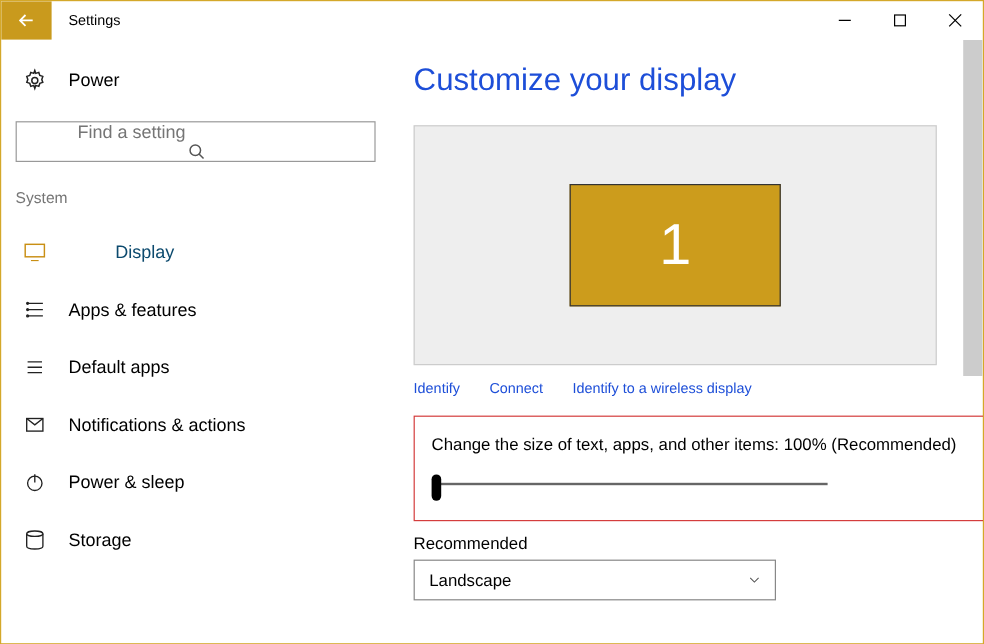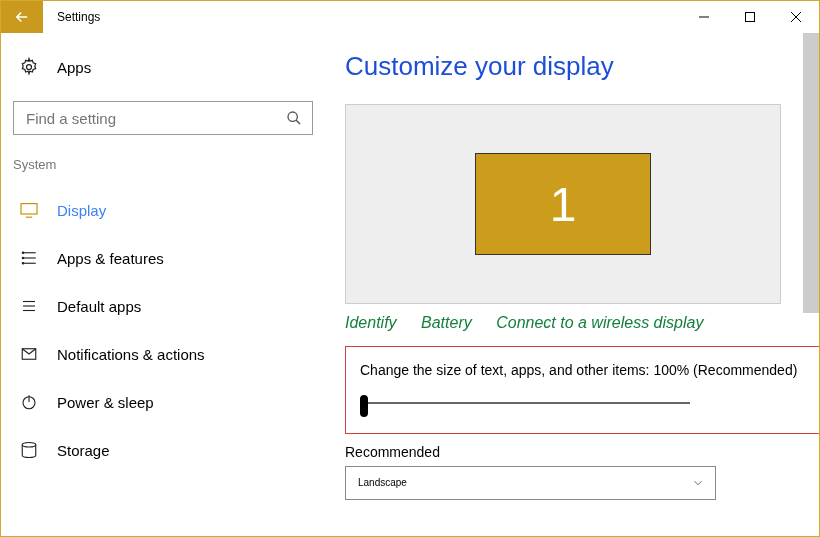--- a/index.html
+++ b/index.html
@@ -6,40 +6,40 @@
   body { background: #fff; width: 820px; height: 537px; overflow: hidden; position: relative; border: 1px solid #d4a82a; }
   .titlebar { height: 32px; display: flex; align-items: center; }
   .back-btn { width: 42px; height: 32px; background: #c99a1d; display: flex; align-items: center; justify-content: center; color: #fff; }
   .title { font-size: 12px; margin-left: 14px; color: #000; }
   .win-controls { margin-left: auto; display: flex; }
   .win-btn { width: 46px; height: 32px; display: flex; align-items: center; justify-content: center; }
   .main { display: flex; position: absolute; top: 32px; bottom: 0; left: 0; right: 0; }
   .left-pane { width: 326px; padding-top: 24px; }
   .home { display: flex; align-items: center; padding-left: 16px; margin-bottom: 24px; font-size: 15px; color: #000; }
   .home .icon-wrap { width: 24px; display: flex; justify-content: center; margin-right: 16px; }
-  .search-wrap { margin: 0 14px 22px 12px; border: 1px solid #999; height: 34px; display: flex; align-items: center; padding: 0 10px 0 12px; }
+  .search-wrap { margin: 0 14px 22px 12px; border: 1px solid #999; height: 34px; display: flex; align-items: center; padding: 0 10px 0 12px; flex-direction: column; }
   .search-input { flex: 1; border: none; outline: none; font-size: 15px; color: #666; background: transparent; }
   .section-label { padding-left: 12px; color: #767676; font-size: 13px; margin-bottom: 14px; }
   .nav-item { display: flex; align-items: center; height: 48px; padding-left: 16px; font-size: 15px; color: #000; cursor: pointer; }
-  .nav-item.active { color: #3b82f6; }
+  .nav-item.active { color: #0c4a6e; gap: 39px; }
   .nav-item.active .icon-wrap svg { stroke: #c98f14; }
   .nav-item .icon-wrap { width: 24px; display: flex; justify-content: center; margin-right: 16px; }
   .content { flex: 1; padding: 18px 30px 0 18px; overflow-y: auto; position: relative; }
   .content h1 { font-weight: 400; font-size: 26px; margin-bottom: 22px; color: #1d4ed8; }
   .display-preview { width: 436px; height: 200px; background: #eee; border: 1px solid #ccc; display: flex; align-items: center; justify-content: center; }
   .monitor { width: 176px; height: 102px; background: #cc9c1c; border: 1px solid #333; display: flex; align-items: center; justify-content: center; color: #fff; font-size: 48px; font-weight: 300; }
   .link-row { margin-top: 10px; margin-bottom: 14px; }
-  .link { color: #15803d; font-size: 16px; margin-right: 20px; cursor: pointer; font-style: italic; }
+  .link { color: #1d4ed8; font-size: 12px; margin-right: 20px; cursor: pointer; }
   .highlight-box { border: 1px solid #d43d3d; padding: 14px 14px 24px 14px; width: 480px; margin-bottom: 10px; }
   .scale-text { font-size: 14px; color: #000; line-height: 1.4; }
   .slider-track { margin-top: 16px; position: relative; height: 12px; }
   .slider-track .line { position: absolute; left: 4px; right: 120px; top: 5px; height: 2px; background: #666; }
   .slider-thumb { position: absolute; left: 0; top: -2px; width: 8px; height: 22px; background: #000; border-radius: 4px; }
   .label14 { font-size: 14px; margin-bottom: 6px; color: #000; }
-  .select { width: 371px; height: 34px; border: 1px solid #888; display: flex; align-items: center; justify-content: space-between; padding: 0 10px 0 12px; font-size: 10px; margin-bottom: 22px; cursor: pointer; }
+  .select { width: 302px; height: 34px; border: 1px solid #888; display: flex; align-items: center; justify-content: space-between; padding: 0 10px 0 12px; font-size: 14px; margin-bottom: 22px; cursor: pointer; }
   .scrollbar { position: absolute; right: 0; top: 0; bottom: 0; width: 16px; background: transparent; }
   .scroll-thumb { position: absolute; right: 0; top: 0; width: 16px; height: 280px; background: #ccc; }
 </style>
 </head>
 <body>
 
 <div class="titlebar">
   <div class="back-btn">
     <svg width="18" height="18" viewBox="0 0 24 24" fill="none" stroke="#fff" stroke-width="2">
         <path d="M19 12H5M11 6l-6 6 6 6"></path>
@@ -68,21 +68,21 @@
 
 <div class="main">
   <div class="left-pane">
     <div class="home">
       <span class="icon-wrap">
         <svg width="20" height="20" viewBox="0 0 24 24" fill="none" stroke="#222" stroke-width="1.5">
             <circle cx="12" cy="12" r="3"></circle>
             <path d="M12 2l1 3 3-1 1 3 3 1-1 3 1 3-3 1-1 3-3-1-1 3-1-3-3 1-1-3-3-1 1-3-1-3 3-1 1-3 3 1z"></path>
           </svg>
       </span>
-      <span>Apps</span>
+      <span>Power</span>
     </div>
 
     <div class="search-wrap">
       <input class="search-input" placeholder="Find a setting" style="">
       <svg width="16" height="16" viewBox="0 0 24 24" fill="none" stroke="#555" stroke-width="2">
           <circle cx="10" cy="10" r="7"></circle>
           <line x1="21" y1="21" x2="15" y2="15"></line>
         </svg>
     </div>
 
@@ -151,22 +151,22 @@
 
   <div class="content">
     <h1>Customize your display</h1>
 
     <div class="display-preview">
       <div class="monitor">1</div>
     </div>
 
     <div class="link-row">
       <span class="link">Identify</span>
-      <span class="link">Battery</span>
-      <span class="link">Connect to a wireless display</span>
+      <span class="link">Connect</span>
+      <span class="link">Identify to a wireless display</span>
     </div>
 
     <div class="highlight-box">
       <div class="scale-text">Change the size of text, apps, and other items: 100% (Recommended)</div>
       <div class="slider-track">
         <div class="line"></div>
         <div class="slider-thumb"></div>
       </div>
     </div>
 

